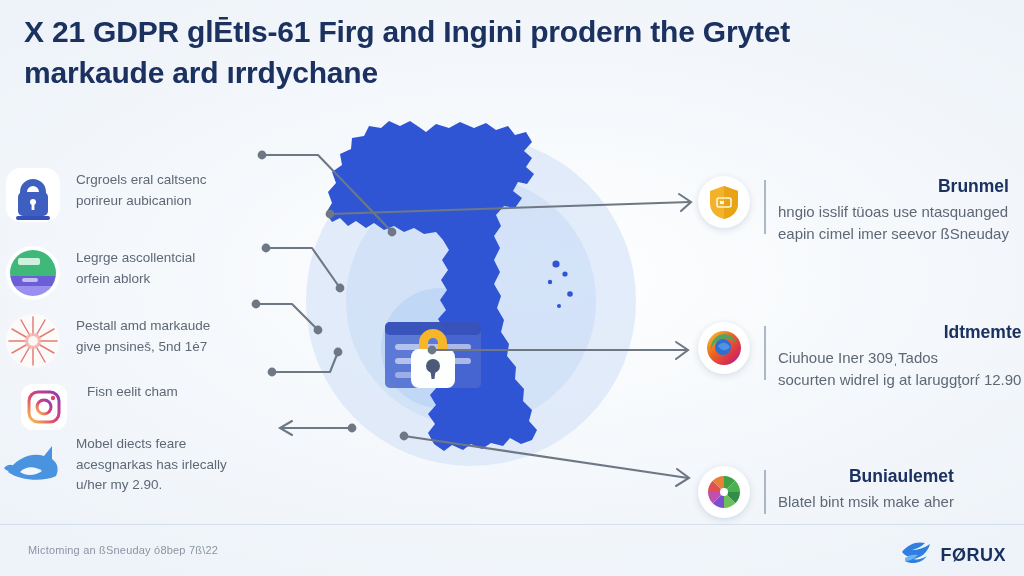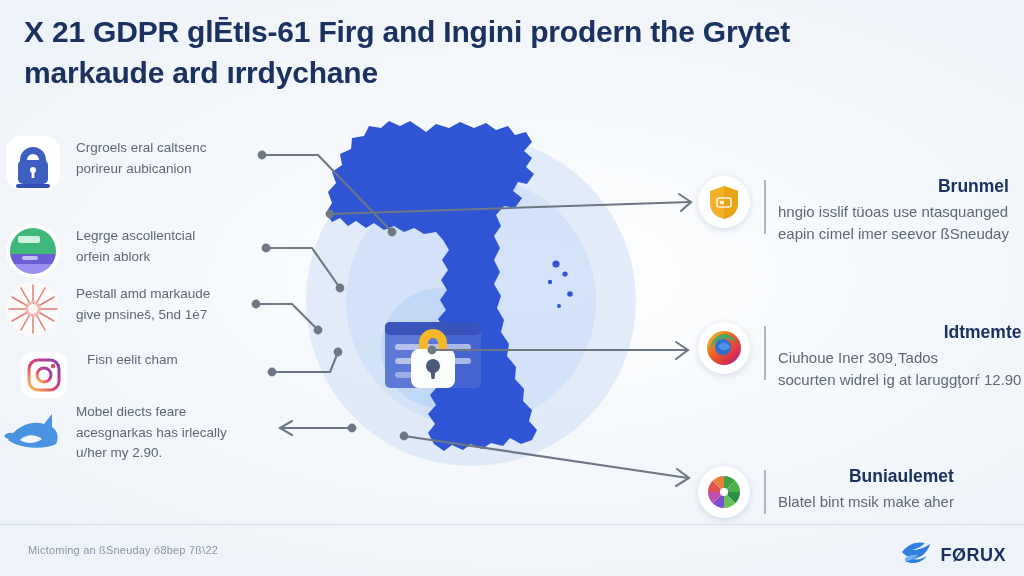--- a/index.html
+++ b/index.html
@@ -25,21 +25,21 @@
   
   .halo{position:absolute;border-radius:50%;}
   .halo1{left:306px;top:136px;width:330px;height:330px;background:rgba(206,223,246,.55);}
   .halo2{left:346px;top:176px;width:250px;height:250px;background:rgba(199,219,246,.55);}
   .halo3{left:381px;top:288px;width:120px;height:120px;background:rgba(186,211,245,.75);}
   #mapwrap{position:absolute;left:318px;top:118px;width:330px;height:340px;}
   #connectors{position:absolute;left:0;top:0;width:1024px;height:576px;}
   #centericon{position:absolute;left:381px;top:316px;width:104px;height:78px;}
   
   .lcol{position:absolute;left:0;top:0;width:300px;height:576px;}
-  .litem{position:absolute;display:flex;align-items:flex-start;gap:12px;}
+  .litem{position:absolute;display:flex;align-items:flex-start;gap:12px;margin-top:32px;}
   .licon{flex:0 0 auto;width:62px;height:62px;margin-left:-16px;position:relative;}
   .ltext{
     font-size:13.5px;line-height:1.52;color:#5d6personal;
     color:#5e6875;padding-top:6px;max-width:196px;
   }
   .ltext span{display:block;white-space:nowrap;}
   
   .rcard{position:absolute;display:flex;align-items:flex-start;gap:14px;}
   .ricon{
     flex:0 0 auto;width:52px;height:52px;border-radius:50%;
@@ -156,21 +156,21 @@
           <rect x="29.6" y="39" width="2.8" height="7" fill="#ffffff"></rect>
           <rect x="14" y="52" width="34" height="4" rx="2" fill="#3550b8"></rect>
         </svg>
       </div>
       <div class="ltext">
         <span>Crgroels eral caltsenc</span>
         <span>porireur aubicanion</span>
       </div>
     </div>
 
-    <div class="litem" style="top:220px;left:18px;">
+    <div class="litem" style="top:210px;left:18px;">
       <div class="licon">
         <svg viewBox="0 0 62 62" width="62" height="62">
           <circle cx="31" cy="31" r="27" fill="#ffffff"></circle>
           <clipPath id="cb">
               <circle cx="31" cy="31" r="23"></circle>
             </clipPath>
           <g clip-path="url(#cb)">
             <rect x="8" y="8" width="46" height="26" fill="#3fb87a"></rect>
             <rect x="8" y="34" width="46" height="10" fill="#6b5fd6"></rect>
             <rect x="8" y="44" width="46" height="12" fill="#9b8ff0"></rect>

